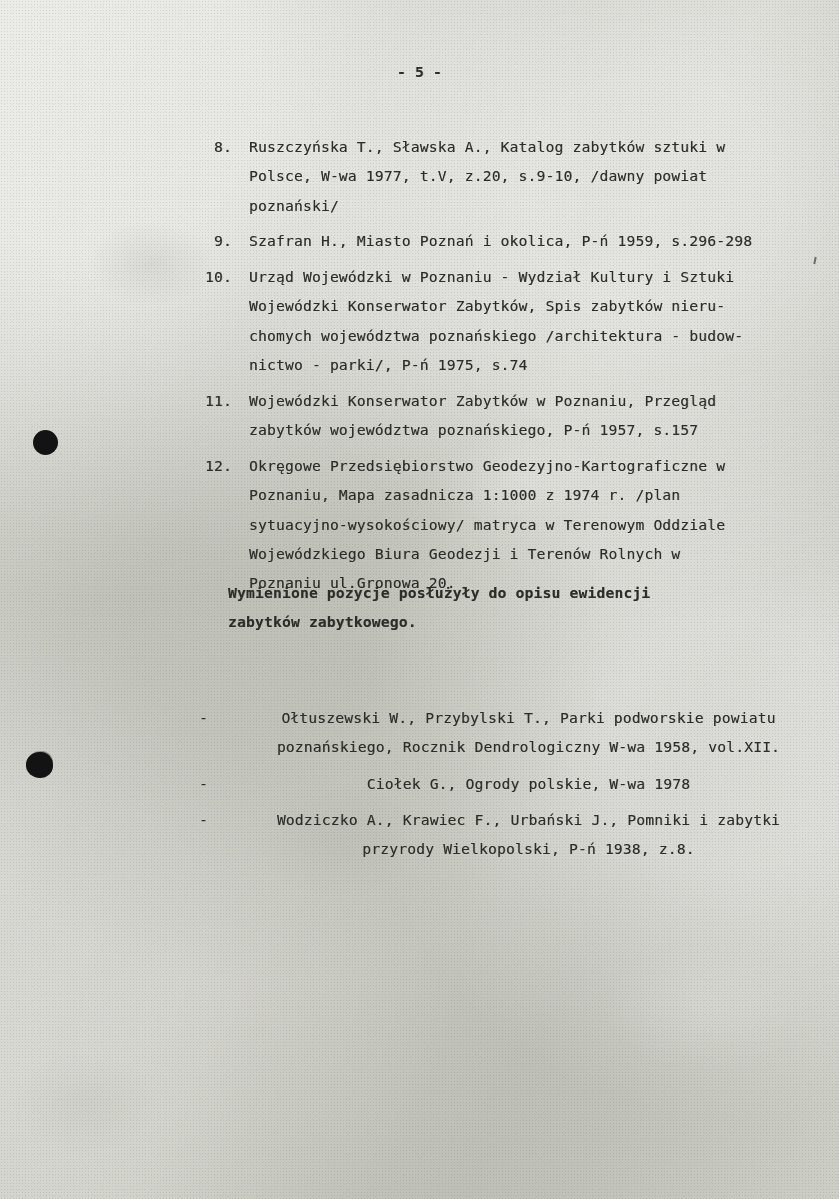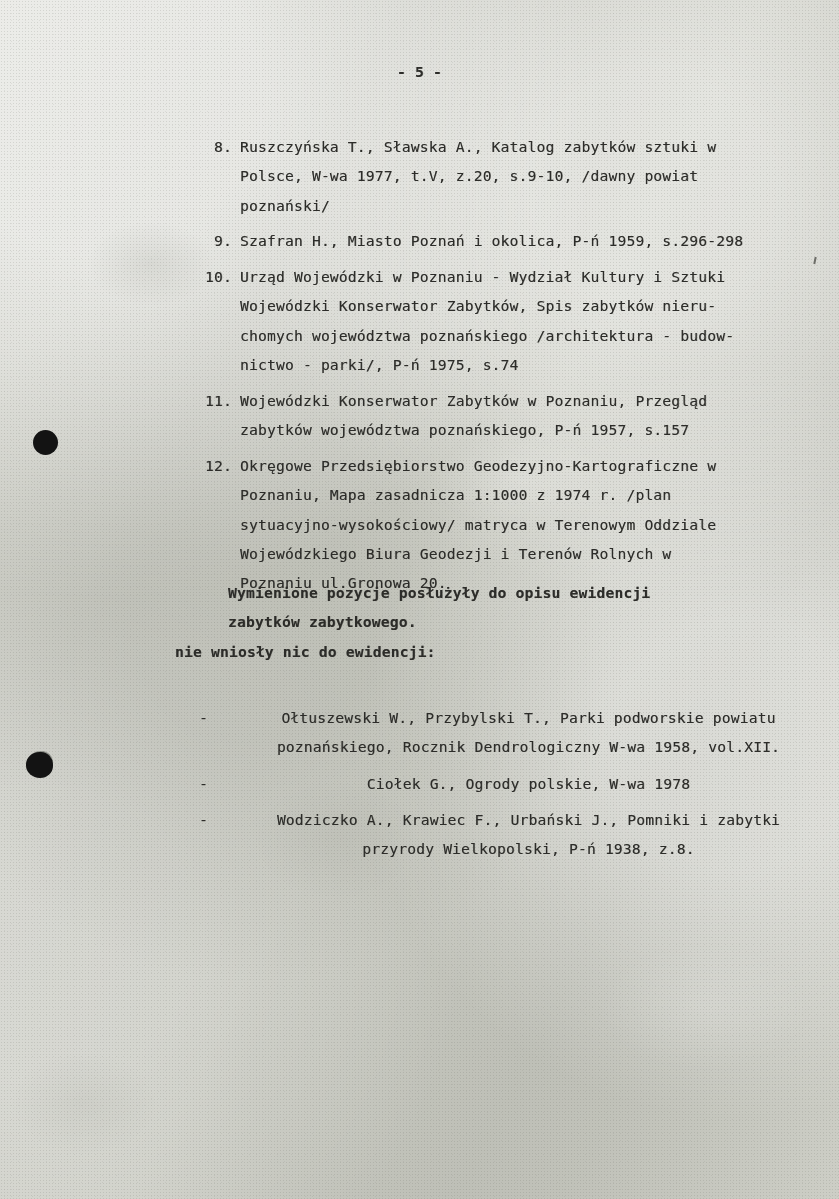--- a/index.html
+++ b/index.html
@@ -112,21 +112,21 @@
     padding-left: 44px;
     margin-bottom: 6.5px;
   }
   .ref-num {
     position: absolute;
     left: 0;
     top: 0;
     width: 36px;
     text-align: right;
   }
-  .ref-line { white-space: pre; }
+  .ref-line { white-space: pre; margin-left: 9px; }
 
   
   .para {
     position: absolute;
     left: 175px;
     width: 660px;
   }
   .para .line { white-space: pre; font-weight: bold; }
   .para .line.ind { padding-left: 53px; }
 
@@ -164,18 +164,18 @@
 
     <div class="page-number typed">- 5 -</div>
 
     <div class="punch p1"></div>
     <div class="punch p2"></div>
     <div class="speck"></div>
 
     <div class="ref-list typed"><div class="ref-item"><span class="ref-num">8.</span><div class="ref-line">Ruszczyńska T., Sławska A., Katalog zabytków sztuki w</div><div class="ref-line">Polsce, W-wa 1977, t.V, z.20, s.9-10, /dawny powiat</div><div class="ref-line">poznański/</div></div><div class="ref-item"><span class="ref-num">9.</span><div class="ref-line">Szafran H., Miasto Poznań i okolica, P-ń 1959, s.296-298</div></div><div class="ref-item"><span class="ref-num">10.</span><div class="ref-line">Urząd Wojewódzki w Poznaniu - Wydział Kultury i Sztuki</div><div class="ref-line">Wojewódzki Konserwator Zabytków, Spis zabytków nieru-</div><div class="ref-line">chomych województwa poznańskiego /architektura - budow-</div><div class="ref-line">nictwo - parki/, P-ń 1975, s.74</div></div><div class="ref-item"><span class="ref-num">11.</span><div class="ref-line">Wojewódzki Konserwator Zabytków w Poznaniu, Przegląd</div><div class="ref-line">zabytków województwa poznańskiego, P-ń 1957, s.157</div></div><div class="ref-item"><span class="ref-num">12.</span><div class="ref-line">Okręgowe Przedsiębiorstwo Geodezyjno-Kartograficzne w</div><div class="ref-line">Poznaniu, Mapa zasadnicza 1:1000 z 1974 r. /plan</div><div class="ref-line">sytuacyjno-wysokościowy/ matryca w Terenowym Oddziale</div><div class="ref-line">Wojewódzkiego Biura Geodezji i Terenów Rolnych w</div><div class="ref-line">Poznaniu ul.Gronowa 20.</div></div></div>
 
     <div class="para typed para-1"><div class="line ind">Wymienione pozycje posłużyły do opisu ewidencji</div><div class="line ind">zabytków zabytkowego.</div></div>
-    <div class="para typed para-2"><div class="line">nie wniosły nic do ewidencji:</div></div>
+    <div class="para typed para-2"></div>
 
     <div class="bullets typed"><div class="bullet"><span class="bullet-dash">-</span><div class="bullet-line">Ołtuszewski W., Przybylski T., Parki podworskie powiatu</div><div class="bullet-line">poznańskiego, Rocznik Dendrologiczny W-wa 1958, vol.XII.</div></div><div class="bullet"><span class="bullet-dash">-</span><div class="bullet-line">Ciołek G., Ogrody polskie, W-wa 1978</div></div><div class="bullet"><span class="bullet-dash">-</span><div class="bullet-line">Wodziczko A., Krawiec F., Urbański J., Pomniki i zabytki</div><div class="bullet-line">przyrody Wielkopolski, P-ń 1938, z.8.</div></div></div>
 
   </div>
 </div>
 
 </body></html>

